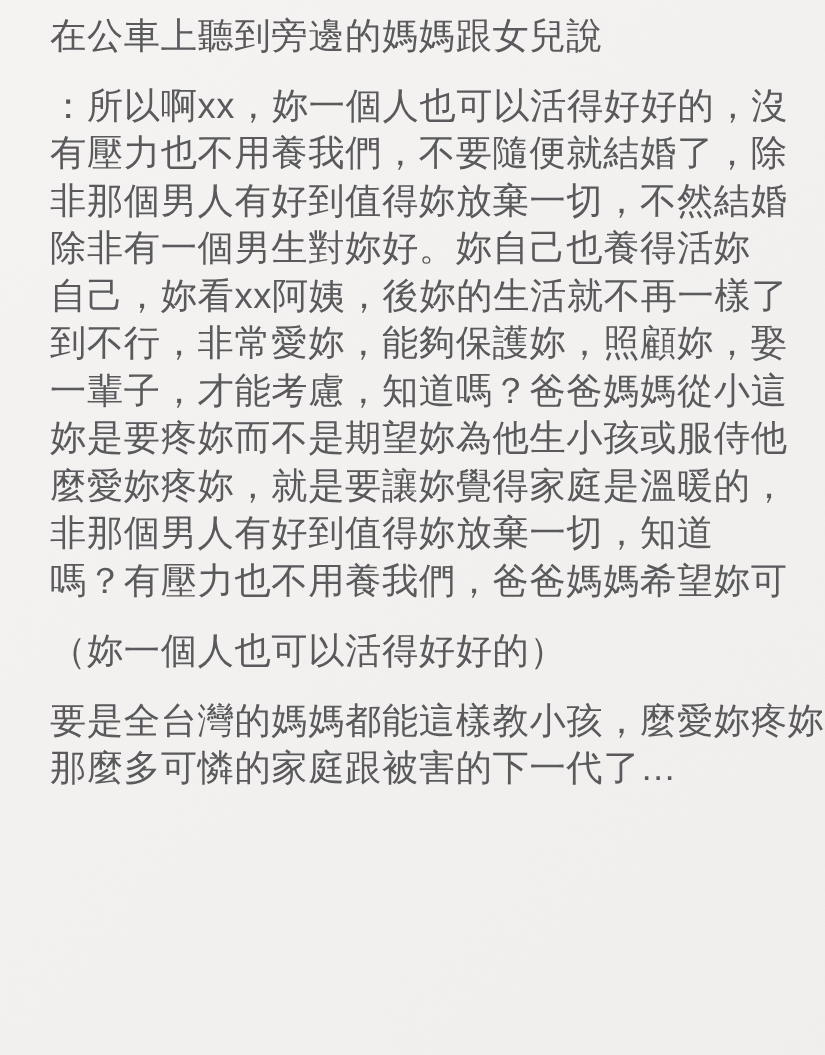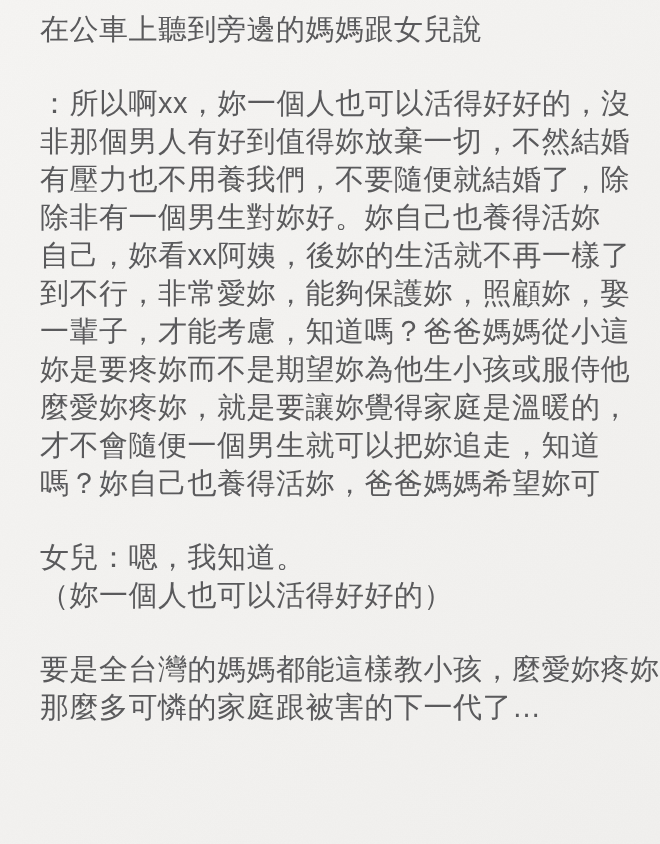--- a/index.html
+++ b/index.html
@@ -34,21 +34,21 @@
     color: #5a5a5c;
     font-size: 29px;
     line-height: 38px;
     letter-spacing: 0.5px;
     font-weight: 400;
   }
   .para {
     margin: 0;
   }
   .para + .para {
-    margin-top: 36px;
+    margin-top: 18px;
   }
   .line {
     white-space: nowrap;
     height: 38px;
   }
 </style>
 </head>
 <body>
 
 <div class="page">
@@ -63,33 +63,32 @@
     </filter>
     <rect width="660" height="844" filter="url(#paperNoise)"></rect>
   </svg>
 
   <div class="content">
     <div class="para">
         <div class="line">在公車上聽到旁邊的媽媽跟女兒說</div>
       </div>
     <div class="para">
         <div class="line">：所以啊xx，妳一個人也可以活得好好的，沒</div>
+        <div class="line">有壓力也不用養我們，不要隨便就結婚了，除</div>
         <div class="line">非那個男人有好到值得妳放棄一切，不然結婚</div>
-        <div class="line">有壓力也不用養我們，不要隨便就結婚了，除</div>
         <div class="line">除非有一個男生對妳好。妳自己也養得活妳</div>
         <div class="line">自己，妳看xx阿姨，後妳的生活就不再一樣了</div>
         <div class="line">到不行，非常愛妳，能夠保護妳，照顧妳，娶</div>
         <div class="line">一輩子，才能考慮，知道嗎？爸爸媽媽從小這</div>
         <div class="line">妳是要疼妳而不是期望妳為他生小孩或服侍他</div>
         <div class="line">麼愛妳疼妳，就是要讓妳覺得家庭是溫暖的，</div>
-        <div class="line">才不會隨便一個男生就可以把妳追走，知道</div>
-        <div class="line">嗎？妳自己也養得活妳，爸爸媽媽希望妳可</div>
+        <div class="line">非那個男人有好到值得妳放棄一切，知道</div>
+        <div class="line">嗎？有壓力也不用養我們，爸爸媽媽希望妳可</div>
       </div>
     <div class="para">
-        <div class="line">女兒：嗯，我知道。</div>
         <div class="line">（妳一個人也可以活得好好的）</div>
       </div>
     <div class="para">
         <div class="line">要是全台灣的媽媽都能這樣教小孩，麼愛妳疼妳</div>
         <div class="line">那麼多可憐的家庭跟被害的下一代了…</div>
       </div>
   </div>
 
 </div>
 

